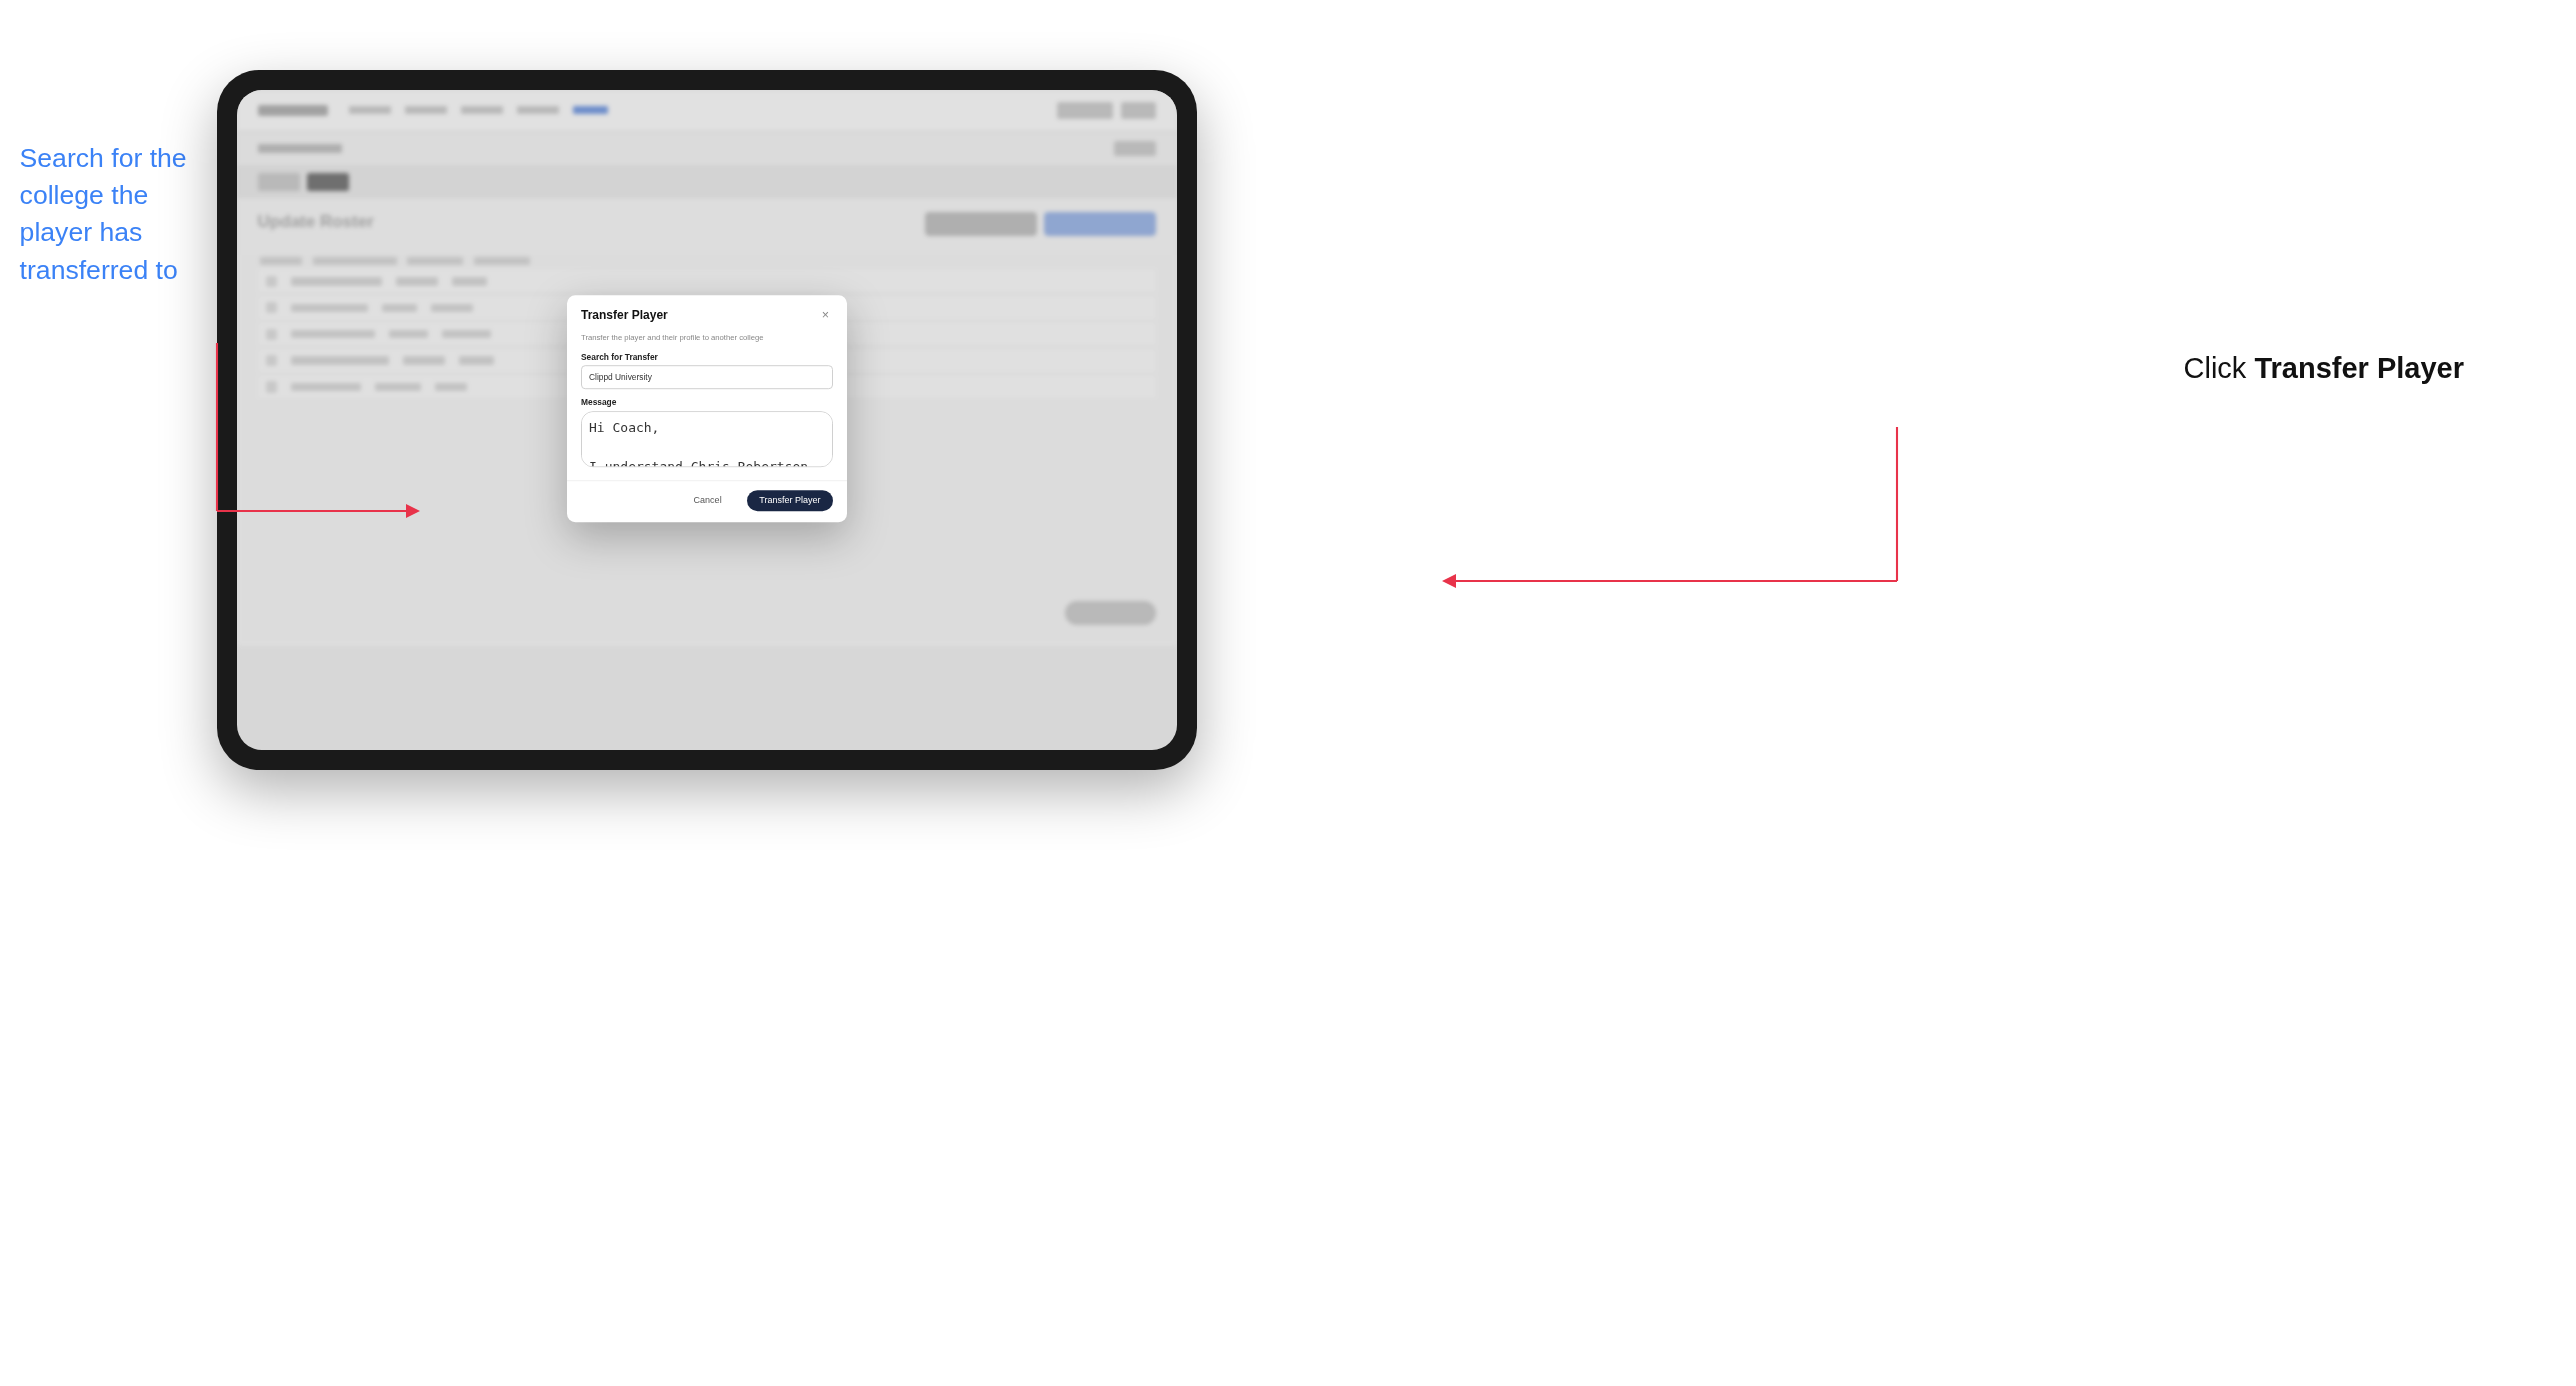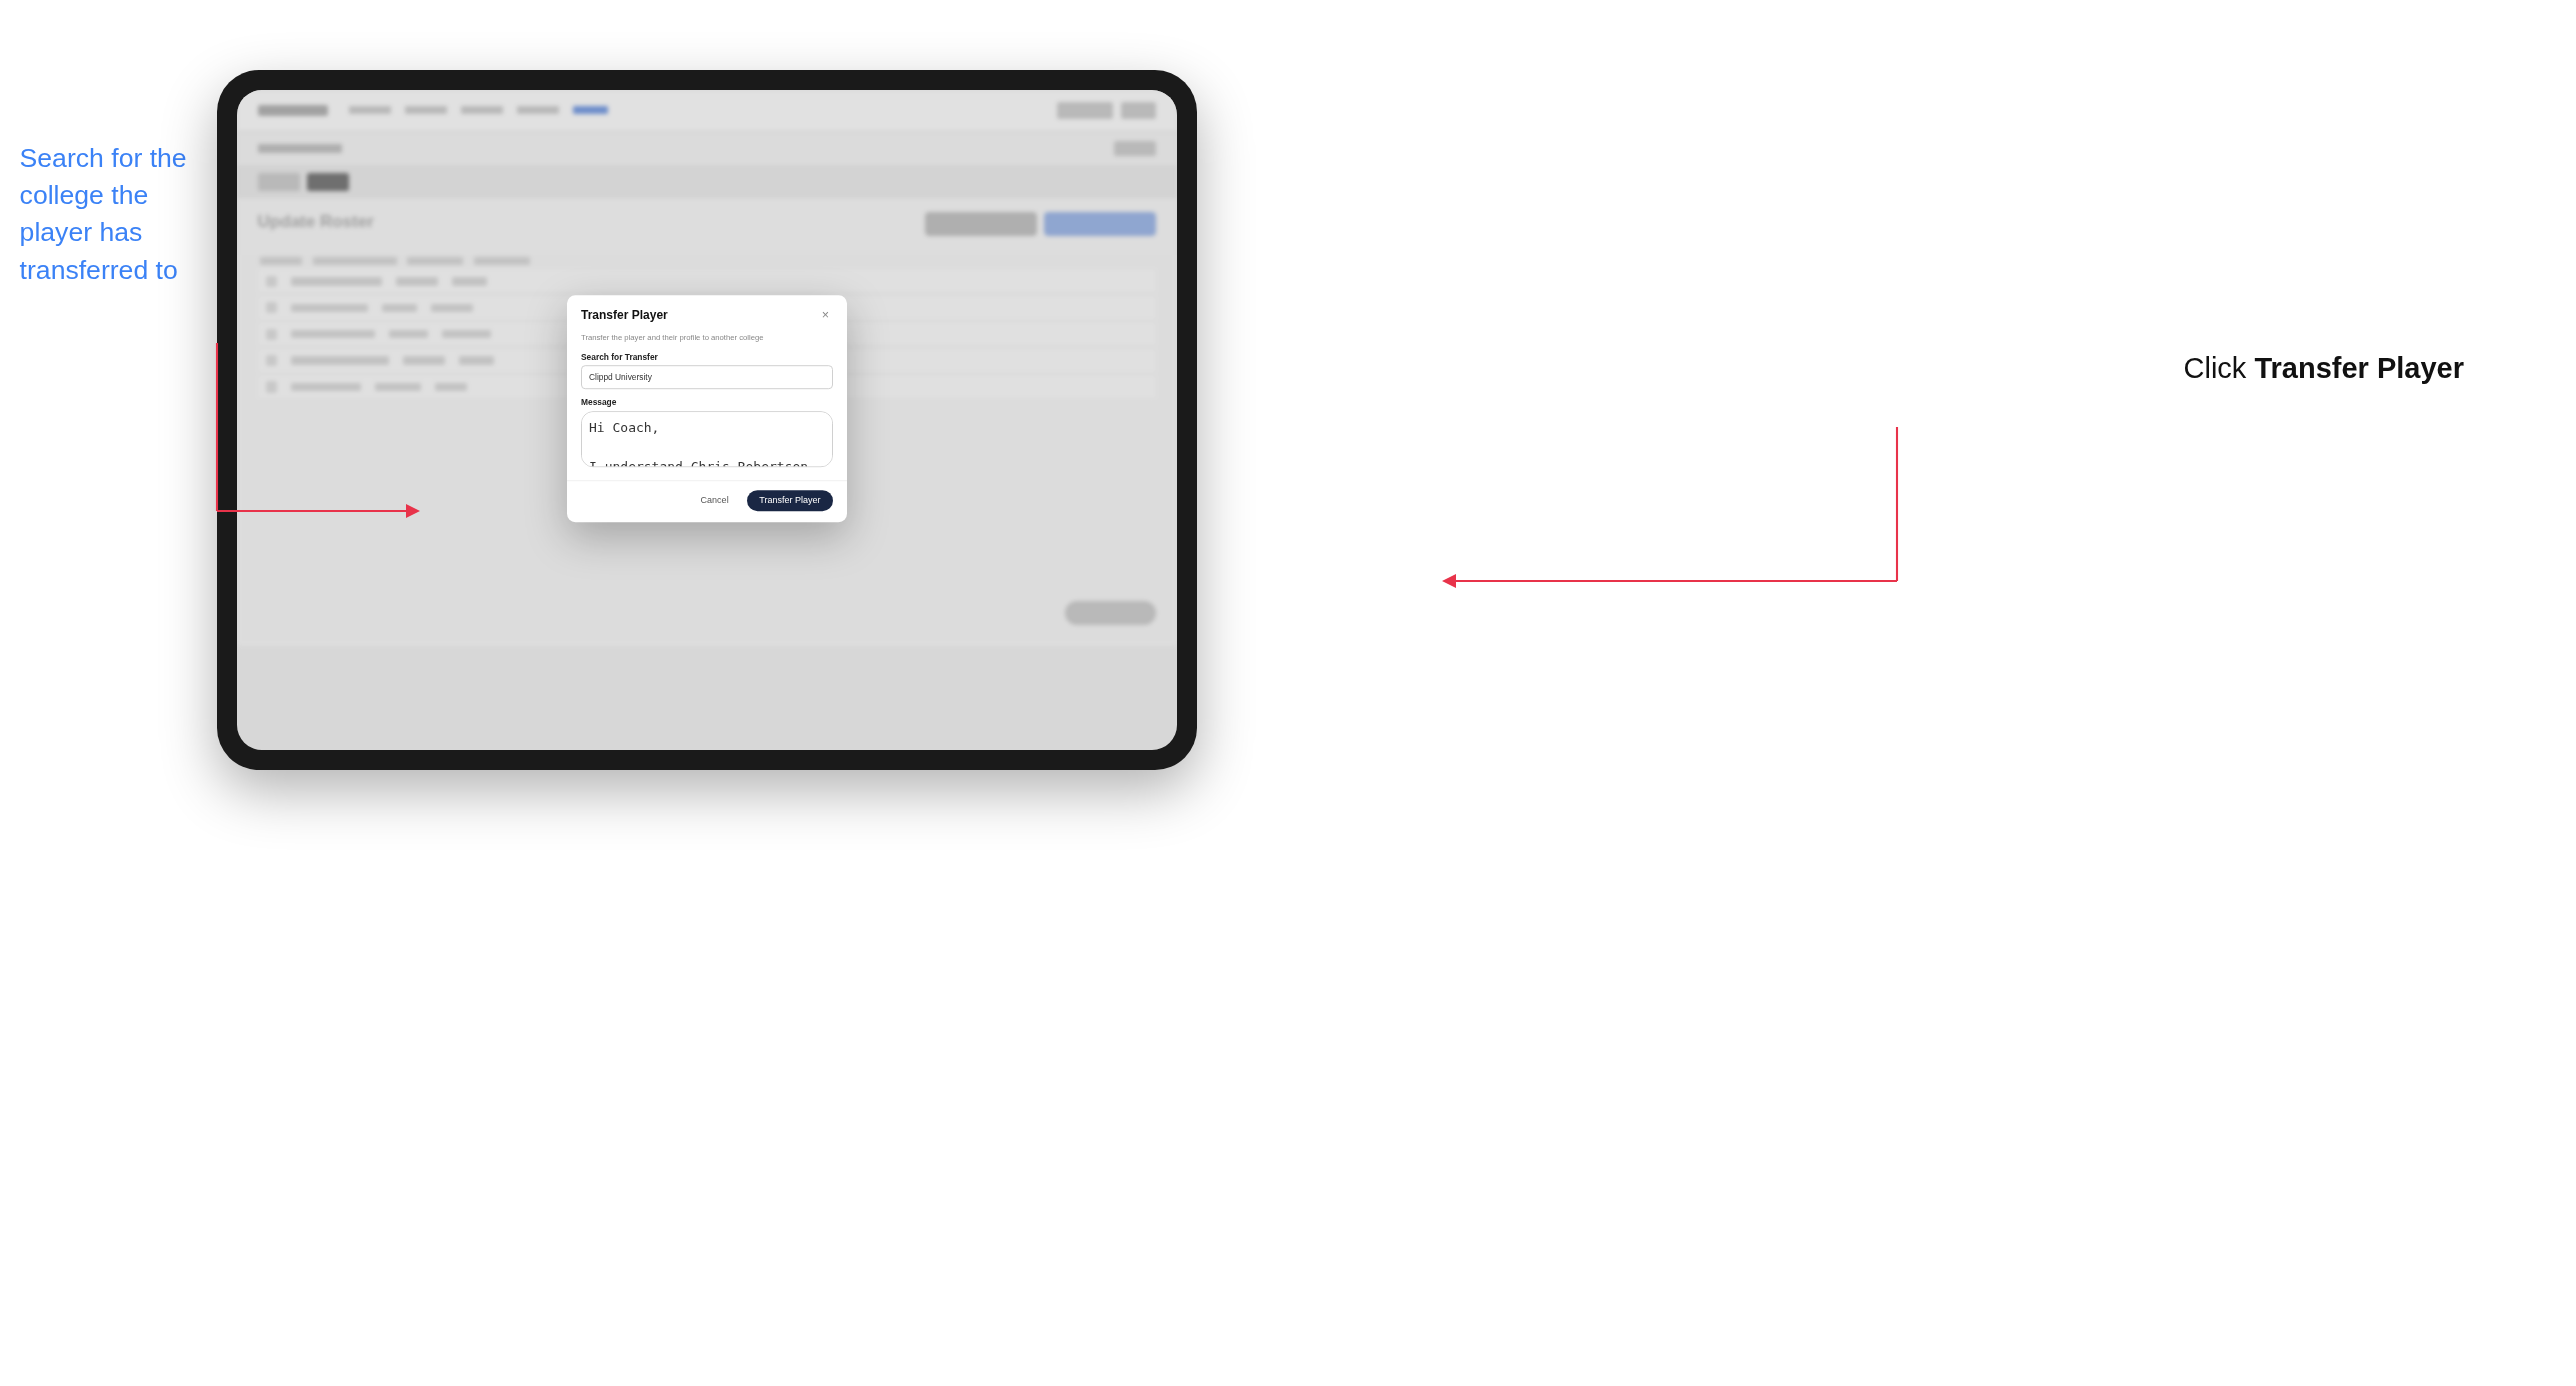--- a/index.html
+++ b/index.html
@@ -316,21 +316,21 @@
       resize: none;
       outline: none;
       line-height: 1.5;
     }
 
     .modal-footer {
       display: flex;
       justify-content: flex-end;
       align-items: center;
       padding: 8.4px 14px 11.2px;
-      gap: 11px;
+      gap: 18px;
       border-top: 0.7px solid #f0f0f0;
     }
 
     .btn-cancel {
       background: none;
       border: none;
       font-size: 9px;
       color: #555;
       cursor: pointer;
       padding: 4.2px 7px;

